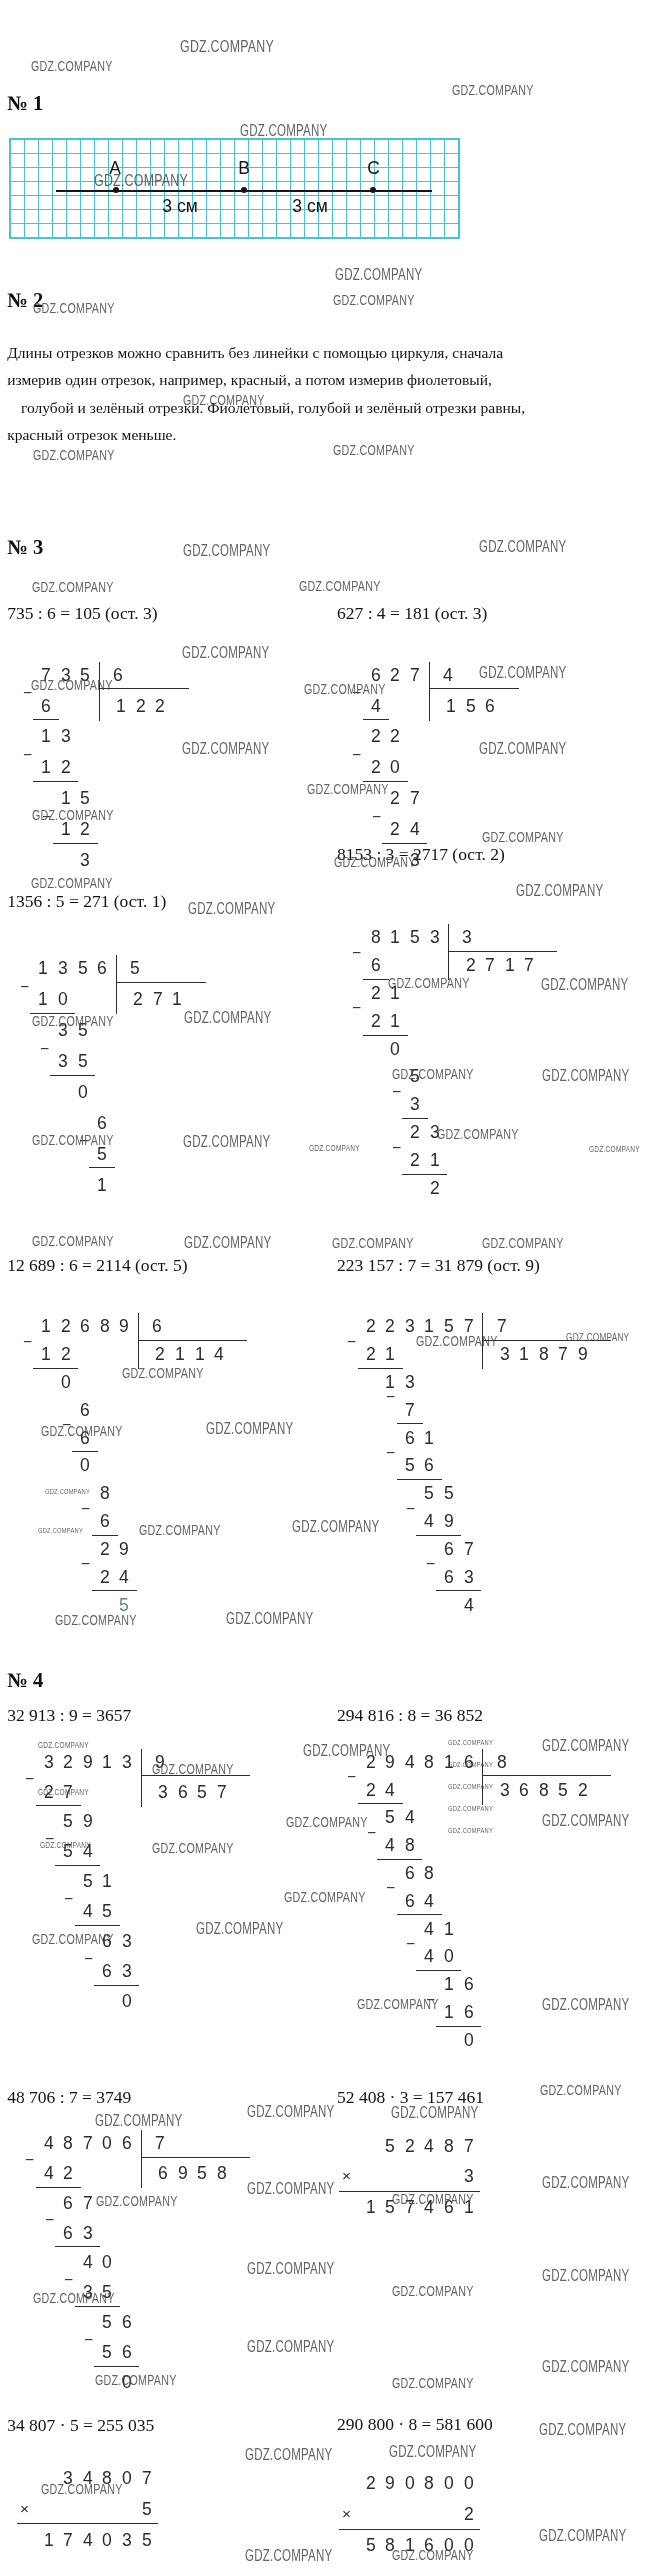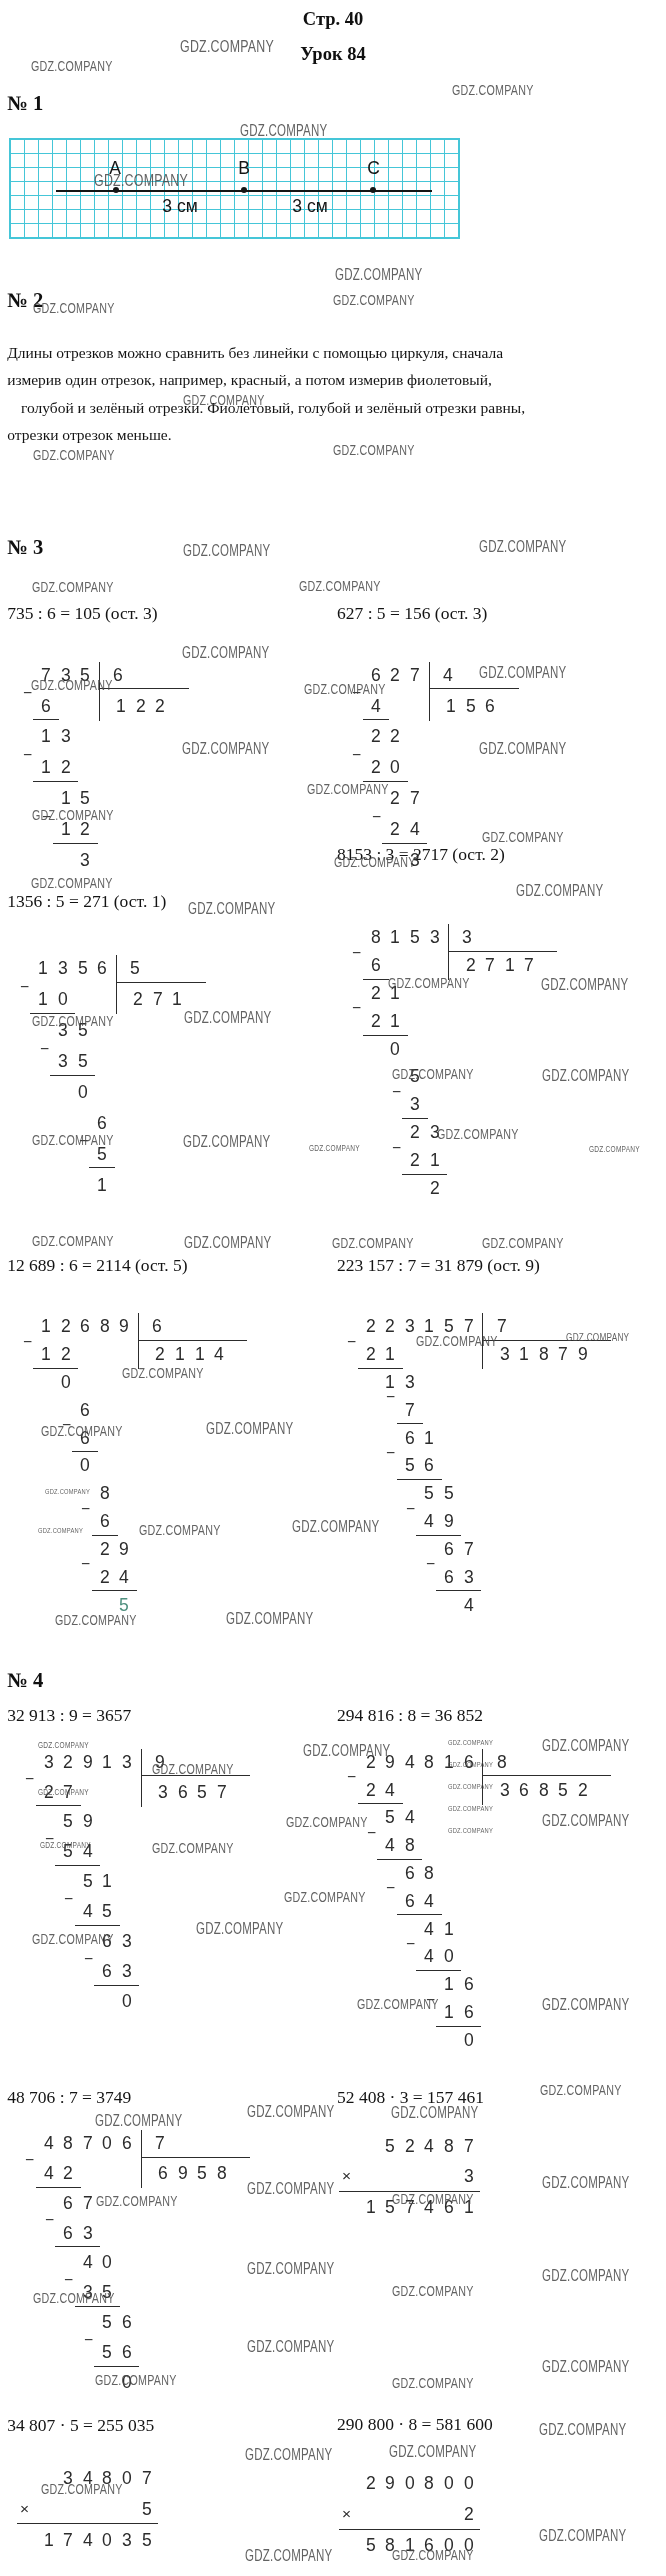--- a/index.html
+++ b/index.html
@@ -23,50 +23,48 @@
                          linear-gradient(90deg,#45c6d8 0.7px,transparent 0.7px);
         background-size:14px 14px;}
   .segline{position:absolute;height:1.5px;background:#151515;}
   .dot{position:absolute;width:6.2px;height:6.2px;border-radius:50%;background:#151515;}
   .glabel{position:absolute;font:17.5px "Liberation Sans",sans-serif;color:#151515;}
 </style>
 </head>
 <body>
 
 <div id="page">
-  <div class="title" style="left: 0px; top: 9.3px;">Стр. 40</div>
-  <div class="title" id="lesson-title" style="left: 0px; top: 44px;">Урок 84</div>
 
   <div class="tasklabel" id="t1label" style="left: 7.2px; top: 92px;">№ 1</div>
   <div id="grid" style="left: 9.3px; top: 138px; width: 449px; height: 99px;">
     <div class="segline" id="segline" style="left: 46px; top: 51px; width: 376px;"></div>
   <div class="dot" style="left: 103px; top: 48px;"></div>
       <div class="glabel" style="left: 99px; top: 19px;">A</div>
       <div class="dot" style="left: 231px; top: 48px;"></div>
       <div class="glabel" style="left: 228px; top: 19px;">B</div>
       <div class="dot" style="left: 360px; top: 48px;"></div>
       <div class="glabel" style="left: 357px; top: 19px;">C</div>
       <div class="glabel" style="left: 152px; top: 57px;">3 см</div>
       <div class="glabel" style="left: 282px; top: 57px;">3 см</div>
     </div>
 
   <div class="tasklabel" id="t2label" style="left: 7.2px; top: 289px;">№ 2</div>
   <div id="t2para">
       <div class="para" style="left: 7.2px; top: 344px;">Длины отрезков можно сравнить без линейки с помощью циркуля, сначала</div>
       <div class="para" style="left: 7.2px; top: 371px;">измерив один отрезок, например, красный, а потом измерив фиолетовый,</div>
       <div class="para" style="left: 21px; top: 399px;">голубой и зелёный отрезки. Фиолетовый, голубой и зелёный отрезки равны,</div>
-      <div class="para" style="left: 7.2px; top: 426px;">отрезки отрезок меньше.</div>
+      <div class="para" style="left: 7.2px; top: 426px;">красный отрезок меньше.</div>
     </div>
 
   <div class="tasklabel" id="t3label" style="left: 7.2px; top: 536px;">№ 3</div>
   <div class="tasklabel" id="t4label" style="left: 7.2px; top: 1669px;">№ 4</div>
 
   <div id="equations">
       <div class="eq" style="left: 7.2px; top: 603px;">735 : 6 = 105 (ост. 3)</div>
-      <div class="eq" style="left: 337px; top: 603px;">627 : 5 = 156 (ост. 3)</div>
+      <div class="eq" style="left: 337px; top: 603px;">627 : 4 = 181 (ост. 3)</div>
       <div class="eq" style="left: 7.2px; top: 891px;">1356 : 5 = 271 (ост. 1)</div>
       <div class="eq" style="left: 337px; top: 844px;">8153 : 3 = 2717 (ост. 2)</div>
       <div class="eq" style="left: 7.2px; top: 1255px;">12 689 : 6 = 2114 (ост. 5)</div>
       <div class="eq" style="left: 337px; top: 1255px;">223 157 : 7 = 31 879 (ост. 9)</div>
       <div class="eq" style="left: 7.2px; top: 1705px;">32 913 : 9 = 3657</div>
       <div class="eq" style="left: 337px; top: 1705px;">294 816 : 8 = 36 852</div>
       <div class="eq" style="left: 7.2px; top: 2087px;">48 706 : 7 = 3749</div>
       <div class="eq" style="left: 337px; top: 2087px;">52 408 · 3 = 157 461</div>
       <div class="eq" style="left: 7.2px; top: 2415px;">34 807 · 5 = 255 035</div>
       <div class="eq" style="left: 337px; top: 2414px;">290 800 · 8 = 581 600</div>

